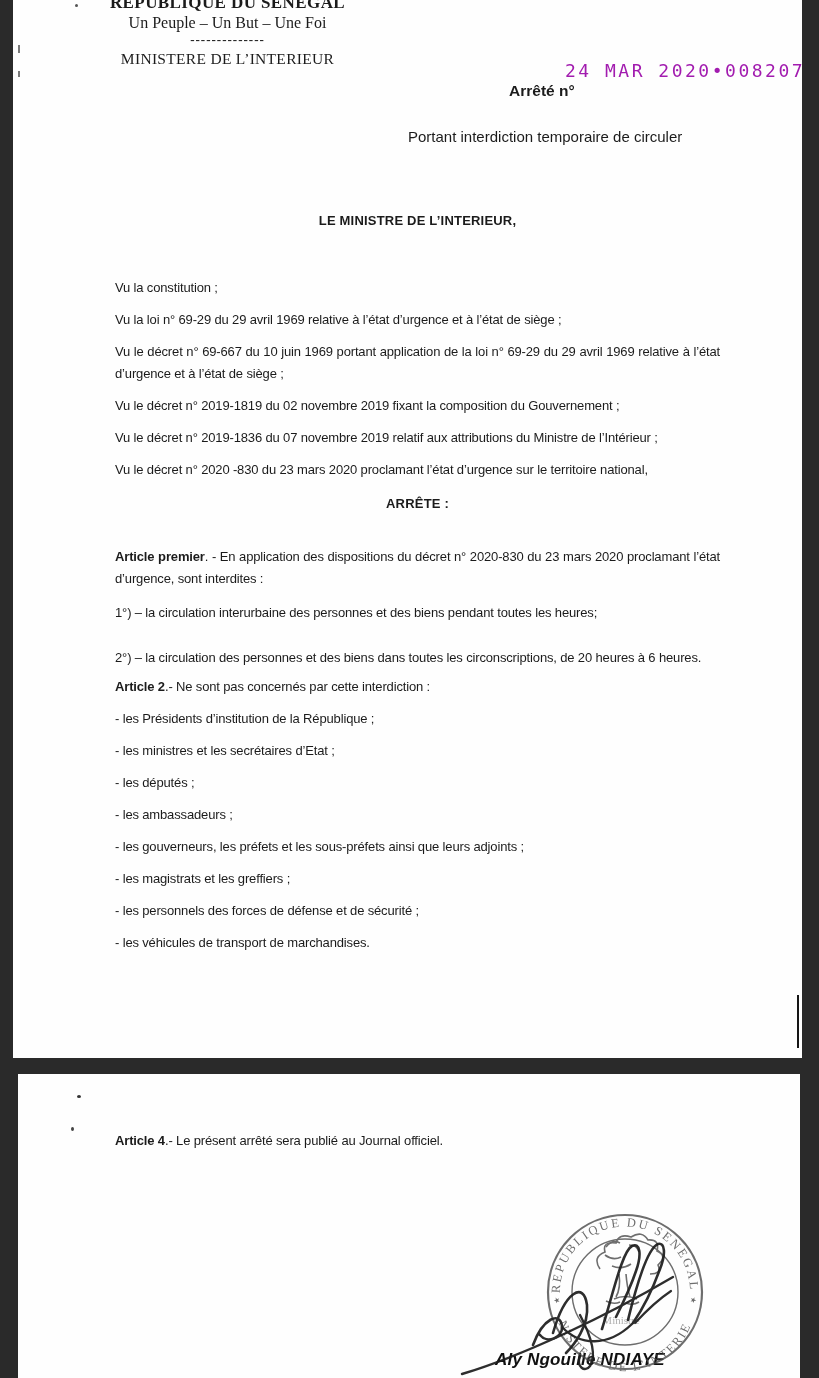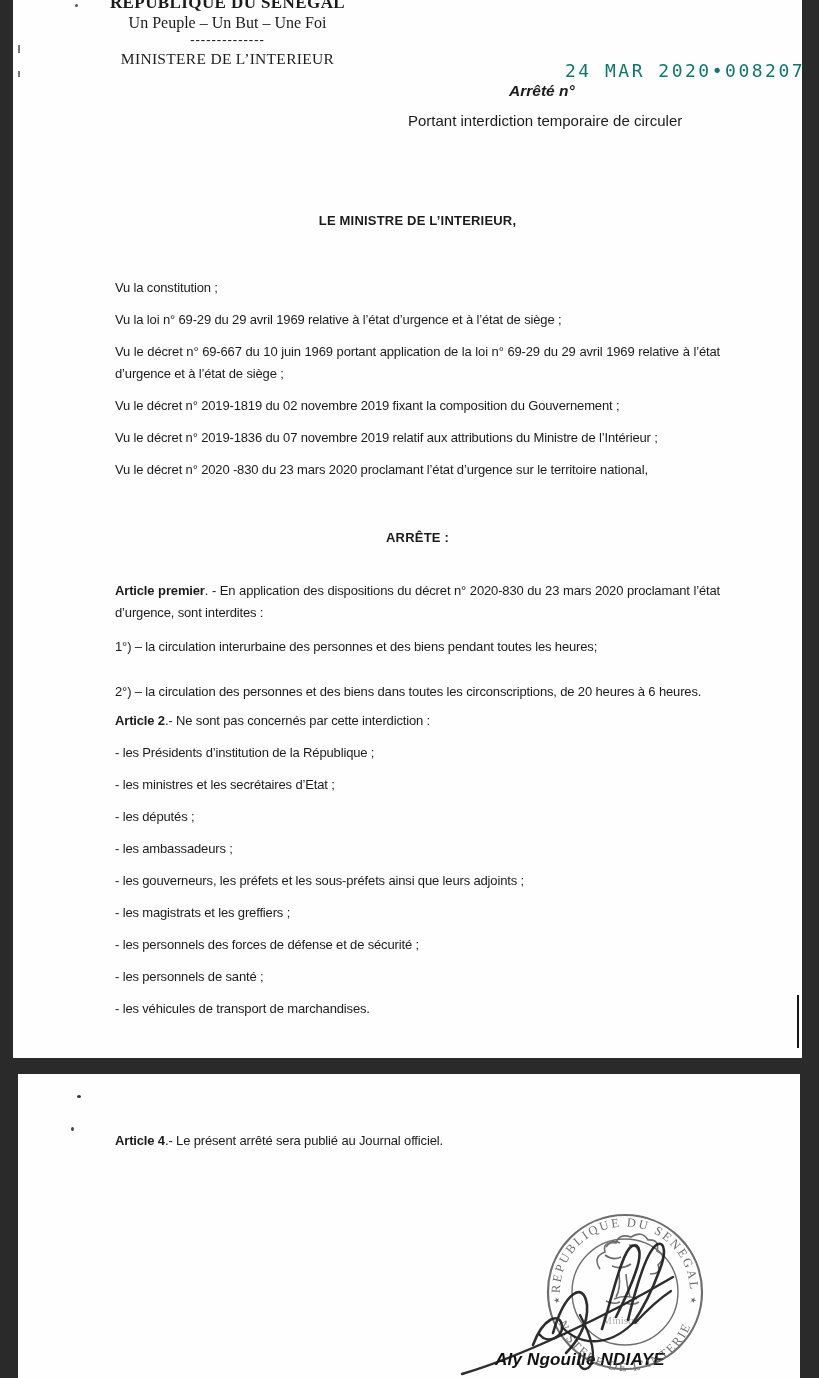--- a/index.html
+++ b/index.html
@@ -21,34 +21,34 @@
   }
   .hdr .republic{font-weight:bold;font-size:17px;letter-spacing:.4px;margin-top:-7px;white-space:nowrap;}
   .hdr .motto{font-size:16px;margin-top:1px;white-space:nowrap;}
   .hdr .dashes{font-weight:bold;font-size:13px;letter-spacing:1px;margin-top:2px;line-height:12px;}
   .hdr .ministry{font-size:15.5px;letter-spacing:.3px;margin-top:4px;white-space:nowrap;}
 
   
   .stamp{
     position:absolute;left:552px;top:60px;
     font-family:"DejaVu Sans Mono","Liberation Mono",monospace;
-    font-size:18px;letter-spacing:2.5px;color:#0f766e;white-space:nowrap;
+    font-size:18px;letter-spacing:2.5px;color:#a21caf;white-space:nowrap;
   }
-  .arrete-no{position:absolute;left:496px;top:82px;font-weight:bold;font-size:15.5px;font-style:italic;}
-  .subject{position:absolute;left:395px;top:112px;font-size:15px;white-space:nowrap;}
+  .arrete-no{position:absolute;left:496px;top:82px;font-weight:bold;font-size:15.5px;}
+  .subject{position:absolute;left:395px;top:128px;font-size:15px;white-space:nowrap;}
 
   
   .col{position:absolute;left:102px;top:0;width:605px;}
   .col2{position:absolute;left:97px;top:46px;width:605px;}
   .para{font-size:13px;line-height:22px;letter-spacing:-.15px;text-align:justify;margin:10px 0 0 0;}
   .heading{font-weight:bold;font-size:13px;text-align:center;line-height:18px;letter-spacing:.2px;}
   .b{font-weight:bold;}
   #h-ministre{margin-top:212px;}
   #v1{margin-top:47px;}
-  #h-arrete{margin-top:48px;}
+  #h-arrete{margin-top:14px;}
   #art1{margin-top:33px;}
   #it1{margin-top:12px;}
   #it2{margin-top:23px;}
   #art2{margin-top:7px;}
 
   
   .speck{position:absolute;background:#555;border-radius:50%;}
   .tick{position:absolute;background:#7a7a7a;}
   .vline{position:absolute;left:784px;top:995px;width:2px;height:53px;background:#161616;}
 
@@ -94,21 +94,20 @@
 
     <p class="para" id="art2"><span class="b">Article 2</span><span>.- Ne sont pas concernés par cette interdiction :</span></p>
 
     <p class="para">- les Présidents d’institution de la République ;</p>
     <p class="para">- les ministres et les secrétaires d’Etat ;</p>
     <p class="para">- les députés ;</p>
     <p class="para">- les ambassadeurs ;</p>
     <p class="para">- les gouverneurs, les préfets et les sous-préfets ainsi que leurs adjoints ;</p>
     <p class="para">- les magistrats et les greffiers ;</p>
     <p class="para">- les personnels des forces de défense et de sécurité ;</p>
-    <p class="para">- les personnels de santé ;</p>
     <p class="para">- les véhicules de transport de marchandises.</p>
   </div>
 
   <div class="speck" style="left:62px;top:4px;width:3px;height:3px;"></div>
   <div class="tick" style="left:5px;top:45px;width:2px;height:8px;"></div>
   <div class="tick" style="left:5px;top:71px;width:2px;height:6px;"></div>
   <div class="vline"></div>
 </div>
 
 <div class="page" id="page2">

